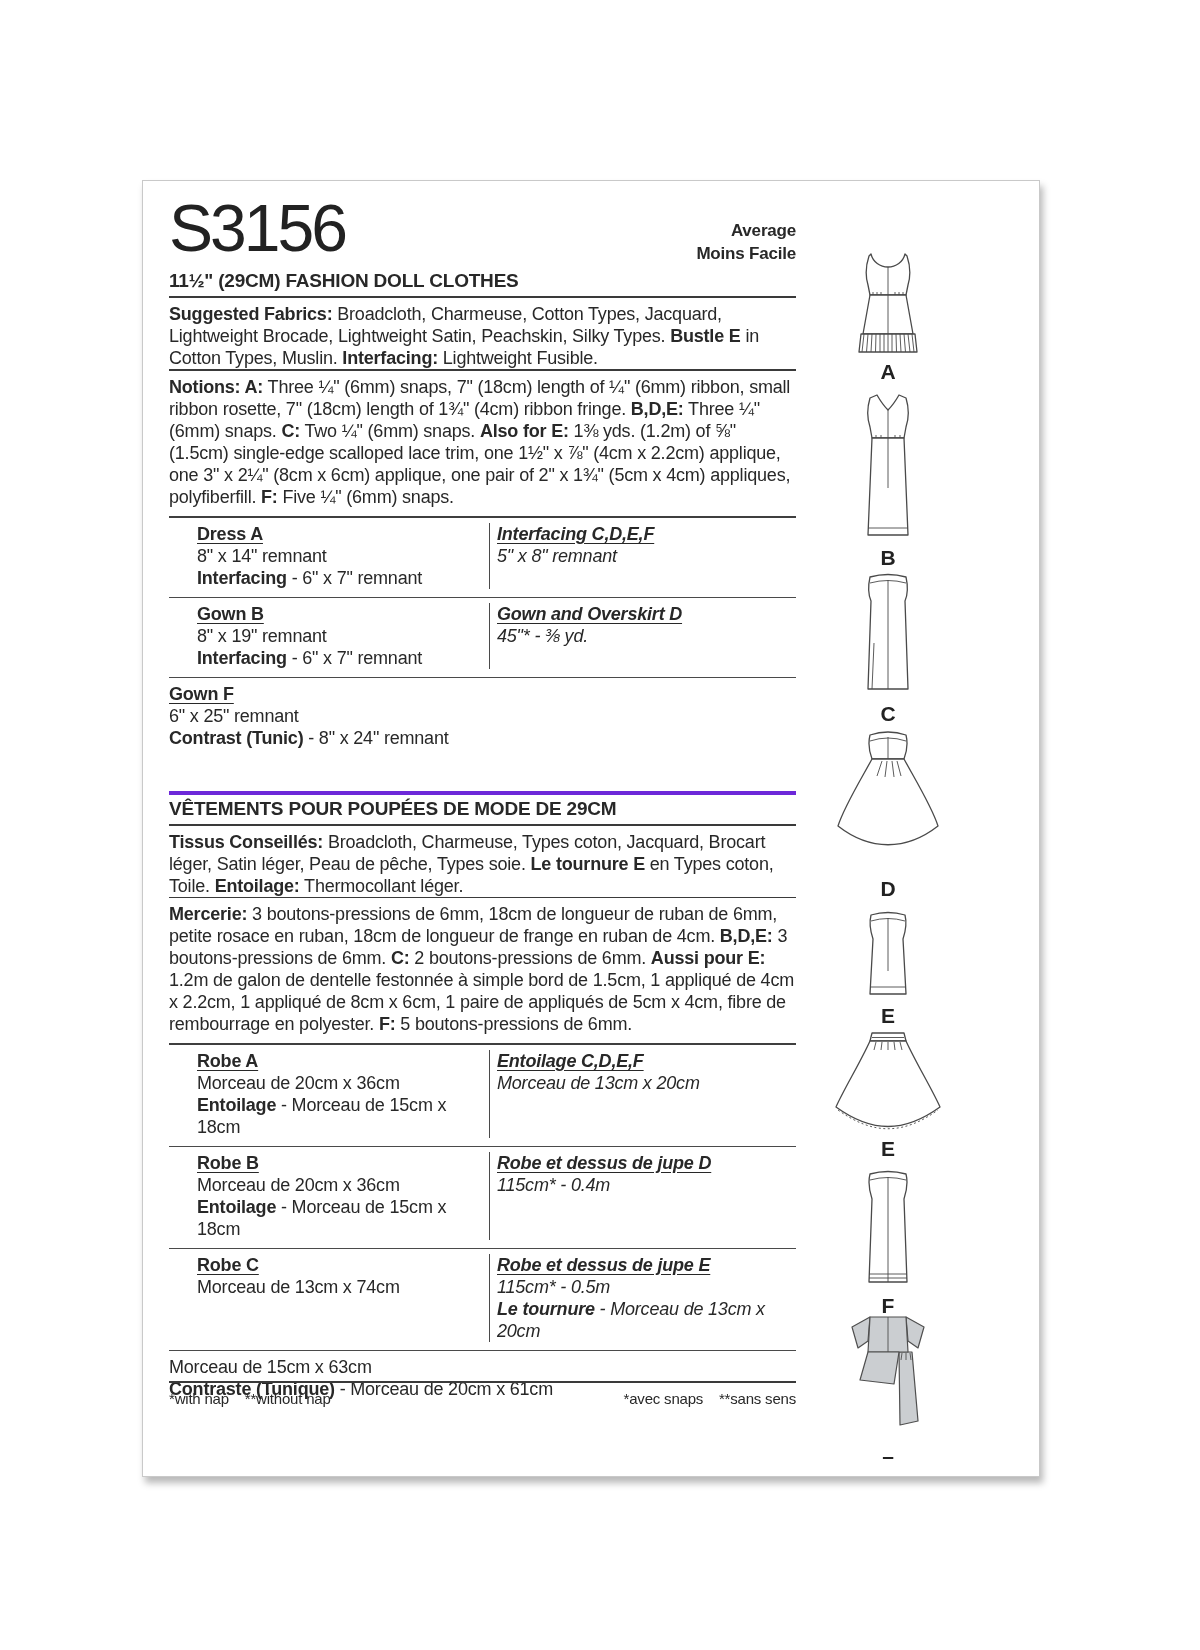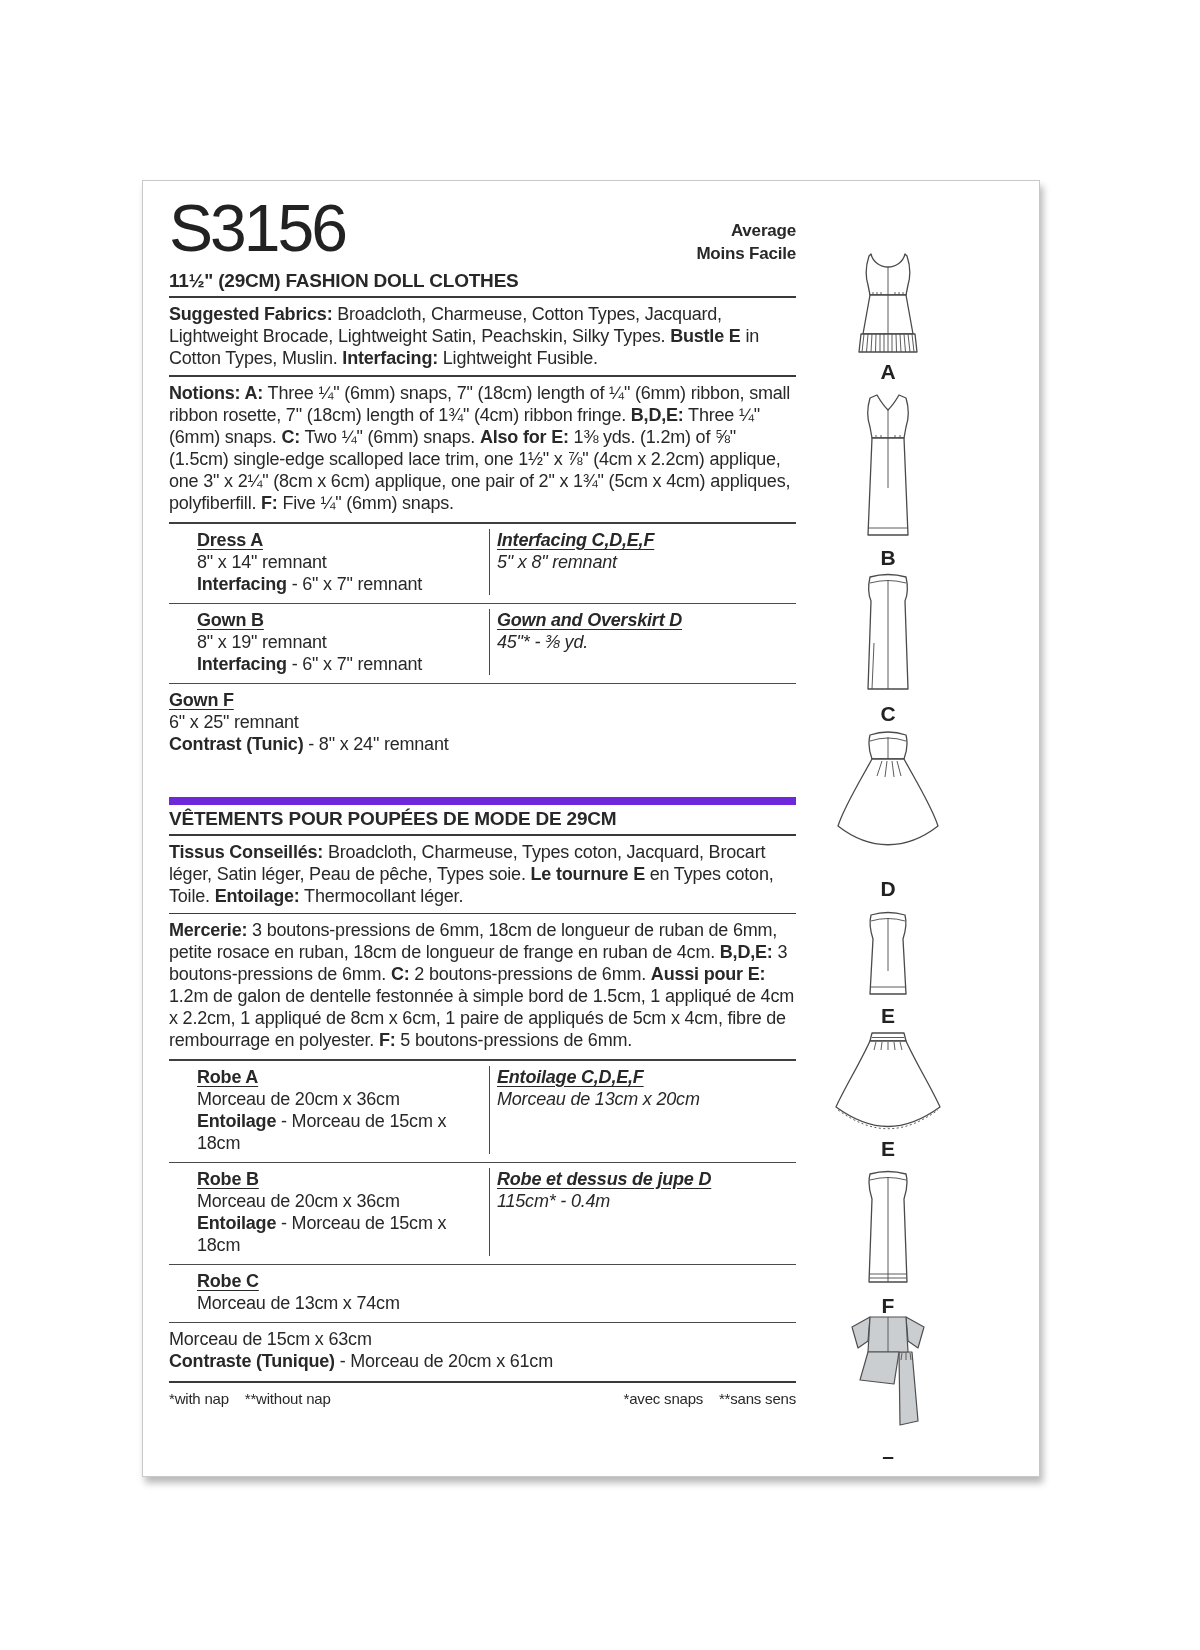--- a/index.html
+++ b/index.html
@@ -9,24 +9,24 @@
         background:#fff;border:1px solid #c9c9c9;
         box-shadow:3px 6px 7px rgba(0,0,0,.28);}
   .main{position:absolute;left:26px;top:16px;width:627px;}
   .pattern-number{font-size:66px;font-weight:400;letter-spacing:-3px;
         line-height:.95;margin:0;color:#222;}
   .difficulty{position:absolute;top:22px;right:0;text-align:right;
         font-size:17px;font-weight:600;line-height:23px;letter-spacing:-.2px;}
   .sec-h{font-size:19px;font-weight:700;letter-spacing:-.2px;
         border-bottom:2px solid #3a3a3a;padding-bottom:4px;margin-top:10px;}
   .sec-h2{font-size:19px;font-weight:700;letter-spacing:-.2px;margin-top:34px;
-        border-top:8px solid #6d28d9;border-bottom:2px solid #3a3a3a;
+        border-top:4px solid #6d28d9;border-bottom:2px solid #3a3a3a;
         padding:3px 0 4px;}
   .para{font-size:18px;line-height:22px;margin-top:5px;letter-spacing:-.2px;}
-  .para.ruled{border-bottom:2px solid #3a3a3a;padding-bottom:6px;}
+  .para.ruled{border-bottom:2px solid #3a3a3a;}
   .b{font-weight:700;}
   .tbl{margin-top:8px;border-top:2px solid #3f3f3f;}
   .trow{display:flex;align-items:stretch;border-bottom:1.5px solid #4a4a4a;
         padding:5px 0 8px;}
   .trow.full{display:block;border-bottom:none;}
   .cell-l{width:292px;padding-right:10px;box-sizing:border-box;margin-left:28px;}
   .cell-r{flex:1;border-left:1.5px solid #4a4a4a;padding-left:7px;font-style:italic;}
   .cell-title{font-weight:700;text-decoration:underline;text-underline-offset:3px;
         font-size:18px;line-height:22px;letter-spacing:-.2px;}
   .line{font-size:18px;line-height:22px;letter-spacing:-.2px;}
@@ -111,20 +111,25 @@
         <div class="cell-r">
           <div class="cell-title">Robe et dessus de jupe D</div>
           <div class="line"><span>115cm* - 0.4m</span></div>
         </div>
       </div>
       <div class="trow">
         <div class="cell-l">
           <div class="cell-title">Robe C</div>
           <div class="line"><span>Morceau de 13cm x 74cm</span></div>
         </div>
+        <div class="cell-r">
+          <div class="cell-title">Robe et dessus de jupe E</div>
+          <div class="line"><span>115cm* - 0.5m</span></div>
+          <div class="line"><span class="b">Le tournure</span><span> - Morceau de 13cm x 20cm</span></div>
+        </div>
       </div>
       <div class="trow full">
         <div class="line"><span>Morceau de 15cm x 63cm</span></div>
         <div class="line"><span class="b">Contraste (Tunique)</span><span> - Morceau de 20cm x 61cm</span></div>
       </div>
     </div>
   </div>
 
   <div class="footer">
     <span>*with nap    **without nap</span>

